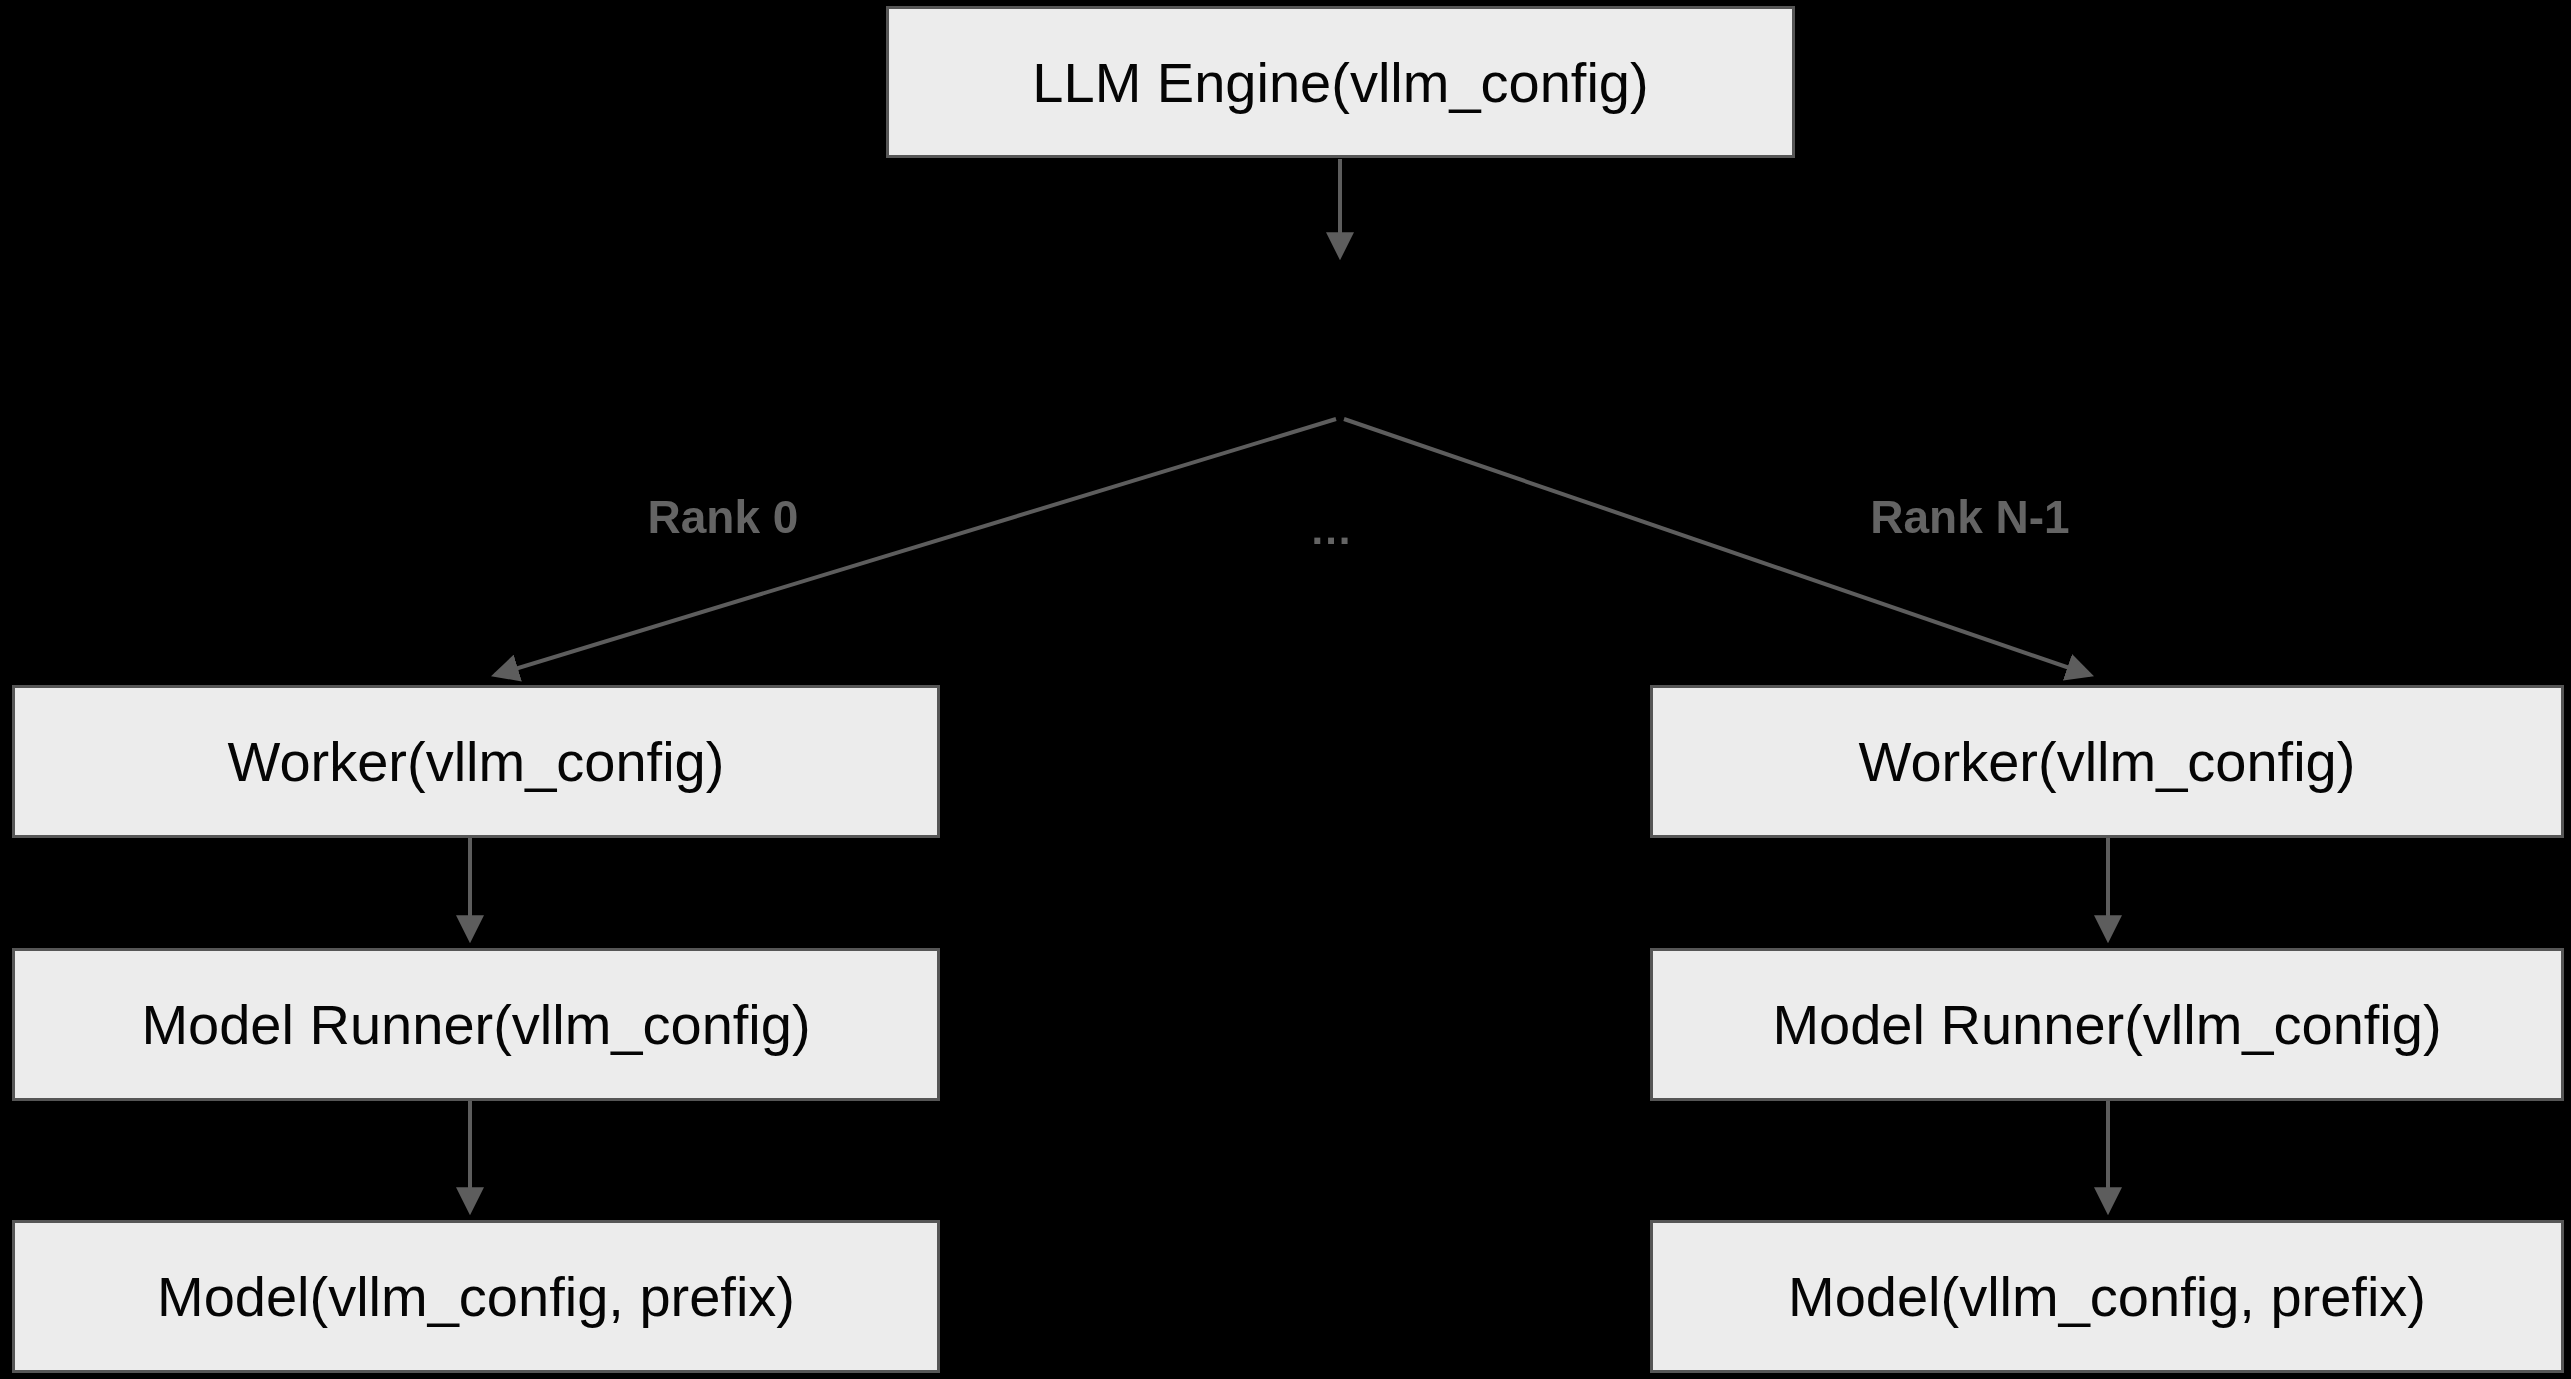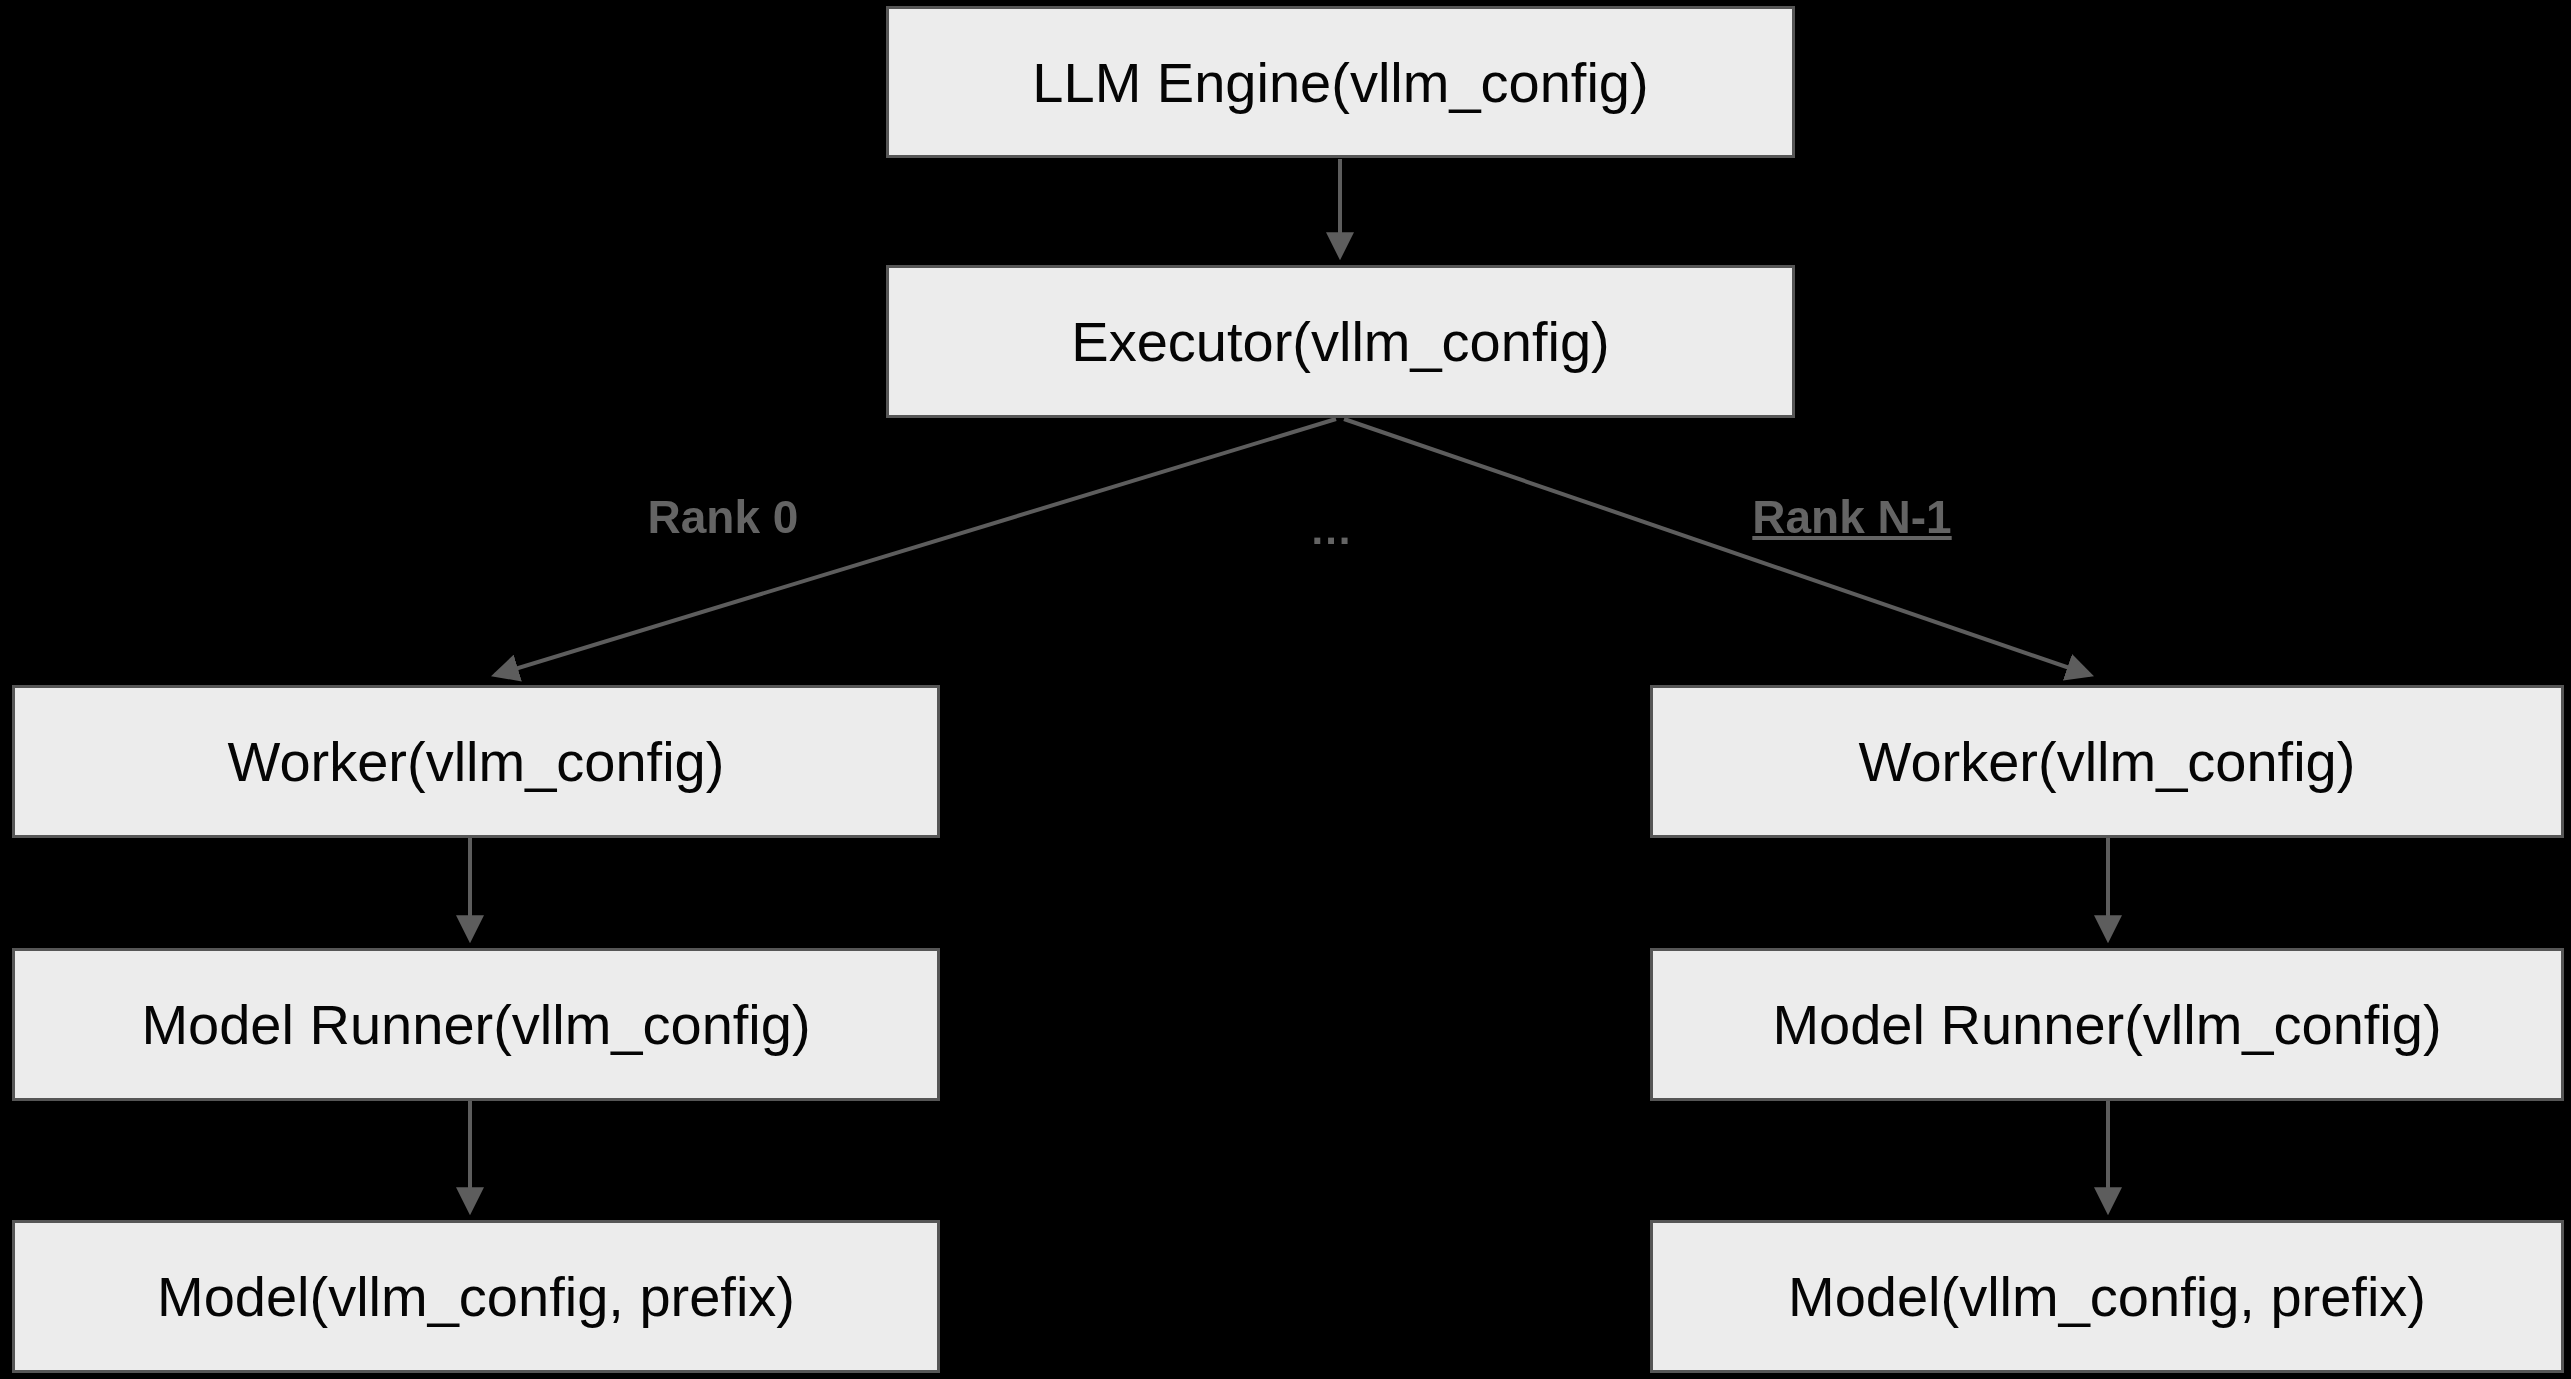--- a/index.html
+++ b/index.html
@@ -54,21 +54,21 @@
   .node-model-r  { left: 1650px; top: 1220px; width: 914px; height: 153px; }
   .edge-label {
     position: absolute;
     transform: translate(-50%, -50%);
     color: var(--label_color, #646464);
     font-size: 46px;
     font-weight: 600;
     white-space: nowrap;
   }
   .label-rank0   { left: 723px;  top: 517px; text-align: center; }
-  .label-rank-n  { left: 1852px; top: 517px; text-decoration: underline; }
+  .label-rank-n  { left: 1970px; top: 517px; }
   .label-dots    { left: 1332px; top: 530px; font-size: 42px; font-weight: 700; letter-spacing: 2px; }
 </style>
 </head>
 <body>
 
 <div id="diagram">
 
   <svg id="edges" viewBox="0 0 2571 1379" xmlns="http://www.w3.org/2000/svg">
     <defs>
       <marker id="arrow" viewBox="0 0 10 10" refX="8.5" refY="5" markerWidth="7" markerHeight="7" orient="auto-start-reverse" markerUnits="strokeWidth">
@@ -81,23 +81,20 @@
     <line x1="470" y1="838" x2="470" y2="939" marker-end="url(#arrow)"></line>
     <line x1="470" y1="1101" x2="470" y2="1211" marker-end="url(#arrow)"></line>
     <line x1="2108" y1="838" x2="2108" y2="939" marker-end="url(#arrow)"></line>
     <line x1="2108" y1="1101" x2="2108" y2="1211" marker-end="url(#arrow)"></line>
   </svg>
 
   <div class="node node-engine">
     <span>LLM Engine(vllm_config)</span>
   </div>
 
-  <div class="node node-executor">
-    <span>Executor(vllm_config)</span>
-  </div>
 
   <div class="edge-label label-rank0">
     <span>Rank 0</span>
   </div>
 
   <div class="edge-label label-dots">
     <span>...</span>
   </div>
 
   <div class="edge-label label-rank-n">

